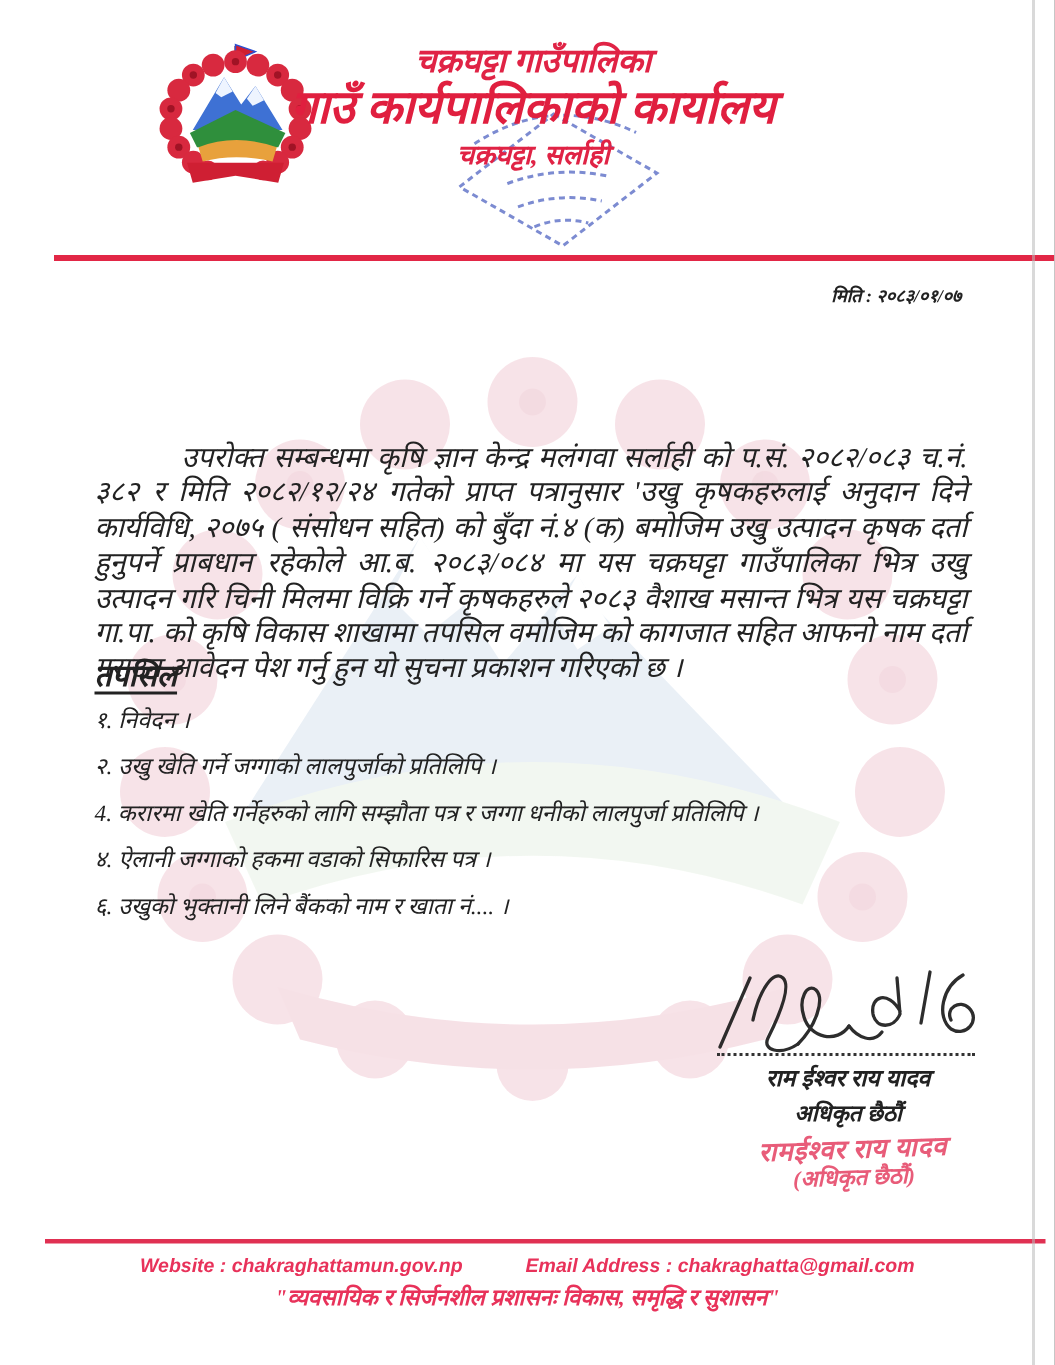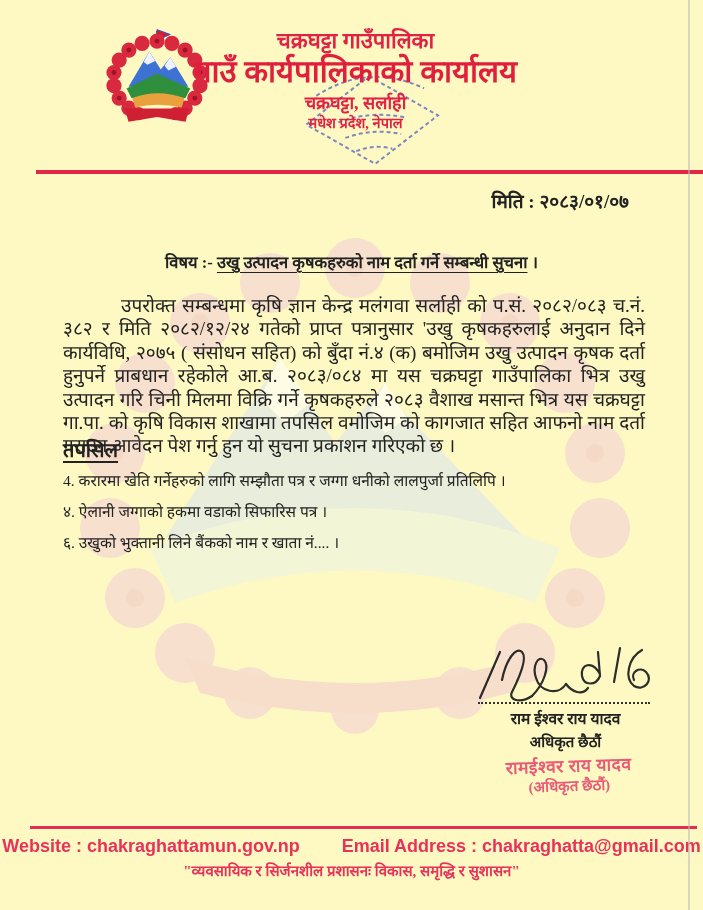--- a/index.html
+++ b/index.html
@@ -1,54 +1,54 @@
 <!DOCTYPE html>
 <html><head>
 <meta charset="utf-8">
 <style>
   html,body{margin:0;padding:0;background:#9a9a9a;}
   .page{
-    position:relative;width:703px;height:910px;background:#fef9c3;
+    position:relative;width:703px;height:910px;background:#ffffff;
     margin:0 auto;overflow:hidden;
-    font-family:"Liberation Serif","DejaVu Serif",serif;color:#222;
+    font-family:"Liberation Serif","DejaVu Serif",serif;color:#222;font-style:italic;
   }
   .abs{position:absolute;}
   
   .hdr{left:8px;top:0;width:695px;text-align:center;z-index:3;}
   .hdr .muni{margin-top:28px;font-size:22px;font-weight:bold;color:#e02345;line-height:26px;}
   .hdr .office{font-size:31px;font-weight:bold;color:#e01f3f;line-height:36px;text-align:center;}
   .hdr .addr1{font-size:18px;font-weight:bold;color:#e02345;line-height:22px;margin-top:2px;}
   .hdr .addr2{font-size:14.5px;font-weight:bold;color:#e02345;line-height:18px;}
   .refs{left:63px;top:133px;z-index:3;color:#e02345;font-weight:bold;font-size:15px;line-height:21px;}
   .rule1{left:36px;top:170px;width:667px;height:4px;background:#e22746;z-index:3;}
   .logo{left:100px;top:26px;width:114px;height:110px;z-index:3;}
   .bluestamp{left:296px;top:58px;width:152px;height:118px;z-index:1;opacity:.72;}
   
-  .dateline{right:74px;top:188px;font-size:19px;font-weight:bold;z-index:3;}
+  .dateline{right:62px;top:188px;font-size:12px;font-weight:bold;z-index:3;}
   .subject{left:0;top:250px;width:703px;text-align:center;font-size:16.5px;font-weight:bold;z-index:3;}
   .subject .u{text-decoration:underline;text-underline-offset:4px;}
   .para{left:63px;top:294px;width:582px;font-size:19px;line-height:23.4px;
         text-align:justify;text-indent:58px;z-index:3;}
   .tapasil{left:63px;top:436px;font-size:20px;font-weight:bold;text-decoration:underline;
            text-underline-offset:4px;z-index:3;}
   .items{left:63px;top:469px;width:582px;z-index:3;font-size:15.5px;}
   .items div{height:31px;line-height:24px;}
   
   .sig-svg{left:472px;top:638px;width:196px;height:72px;z-index:4;}
   .sig-dots{left:478px;top:700px;width:172px;height:2px;border-bottom:2px dotted #333;z-index:3;}
   .sig-name{left:468px;top:707px;width:195px;text-align:center;font-size:15.5px;font-weight:bold;z-index:3;}
   .sig-post{left:468px;top:731px;width:195px;text-align:center;font-size:15px;font-weight:bold;z-index:3;}
   .redstamp{left:455px;top:755px;width:228px;text-align:center;color:#e85c79;font-weight:bold;
             transform:rotate(-2deg);z-index:3;}
   .redstamp .l1{font-size:17.5px;line-height:22px;letter-spacing:.5px;}
   .redstamp .l2{font-size:15px;line-height:19px;}
   
   .rule2{left:30px;top:826px;width:667px;height:3px;background:#e03052;z-index:3;}
   .foot{left:0;top:836px;width:703px;text-align:center;z-index:3;}
-  .foot .line1{font-family:"Liberation Sans","DejaVu Sans",sans-serif;font-size:18px;font-weight:bold;color:#e8325a;}
+  .foot .line1{font-family:"Liberation Sans","DejaVu Sans",sans-serif;font-size:13px;font-weight:bold;color:#e8325a;}
   .foot .line1 .gap{display:inline-block;width:42px;}
   .foot .motto{margin-top:3px;font-size:15px;font-weight:bold;color:#e8325a;}
   
   .watermark{left:55px;top:238px;width:600px;height:525px;z-index:0;opacity:.55;}
   .scan-edge{right:13px;top:0;width:2px;height:100%;background:#b9b9b9;opacity:.55;z-index:5;}
 </style>
 </head>
 <body>
 
 <div class="page">
@@ -136,37 +136,35 @@
       <path d="M42,62 Q76,52 110,62"></path>
       <path d="M48,78 Q76,70 104,78"></path>
       <path d="M58,92 Q76,86 94,92"></path>
     </g>
   </svg>
 
   <div class="abs hdr">
     <div class="muni">चक्रघट्टा गाउँपालिका</div>
     <div class="office">गाउँ कार्यपालिकाको कार्यालय</div>
     <div class="addr1">चक्रघट्टा, सर्लाही</div>
-    <div class="addr2">मधेश प्रदेश, नेपाल</div>
   </div>
 
 
   <div class="abs rule1"></div>
 
   <div class="abs dateline">मिति : २०८३/०१/०७</div>
 
-  <div class="abs subject">
-    <span>विषय :- </span><span class="u">उखु उत्पादन कृषकहरुको नाम दर्ता गर्ने सम्बन्धी सुचना</span><span> ।</span>
-  </div>
 
   <div class="abs para">उपरोक्त सम्बन्धमा कृषि ज्ञान केन्द्र मलंगवा सर्लाही को प.सं. २०८२/०८३ च.नं. ३८२ र मिति २०८२/१२/२४ गतेको प्राप्त पत्रानुसार 'उखु कृषकहरुलाई अनुदान दिने कार्यविधि, २०७५ ( संसोधन सहित) को बुँदा नं.४ (क) बमोजिम उखु उत्पादन कृषक दर्ता हुनुपर्ने प्राबधान रहेकोले आ.ब. २०८३/०८४ मा यस चक्रघट्टा गाउँपालिका भित्र उखु उत्पादन गरि चिनी मिलमा विक्रि गर्ने कृषकहरुले २०८३ वैशाख मसान्त भित्र यस चक्रघट्टा गा.पा. को कृषि विकास शाखामा तपसिल वमोजिम को कागजात सहित आफनो नाम दर्ता गराउन आवेदन पेश गर्नु हुन यो सुचना प्रकाशन गरिएको छ ।</div>
 
   <div class="abs tapasil">तपसिल</div>
 
   <div class="abs items">
+    <div>१. निवेदन ।</div>
+    <div>२. उखु खेति गर्ने जग्गाको लालपुर्जाको प्रतिलिपि ।</div>
     <div>4. करारमा खेति गर्नेहरुको लागि सम्झौता पत्र र जग्गा धनीको लालपुर्जा प्रतिलिपि ।</div>
     <div>४. ऐलानी जग्गाको हकमा वडाको सिफारिस पत्र ।</div>
     <div>६. उखुको भुक्तानी लिने बैंकको नाम र खाता नं.... ।</div>
   </div>
 
   <svg class="abs sig-svg" viewBox="0 0 196 72">
     <g stroke="#1c1c1c" stroke-width="2.2" fill="none" stroke-linecap="round" opacity=".92">
       <path d="M8,60 L28,14"></path>
       <path d="M30,42 C34,22 44,8 50,14 C56,20 46,42 40,54 C36,62 48,66 60,58"></path>
       <path d="M60,58 C72,46 78,28 72,22 C66,17 60,28 64,40 C68,54 86,58 94,46"></path>

